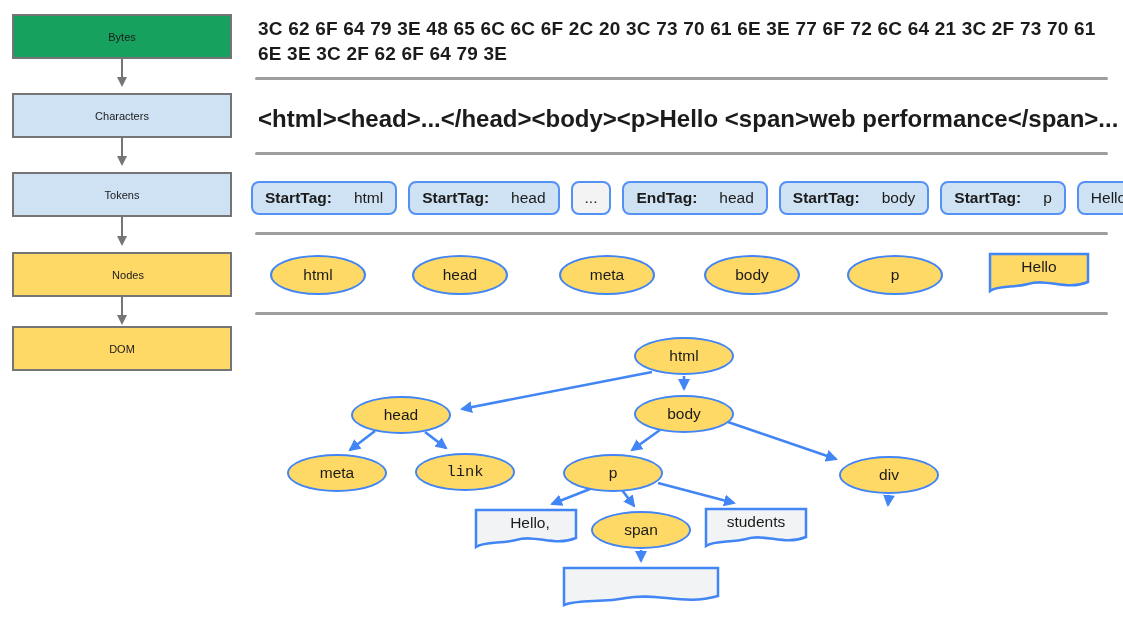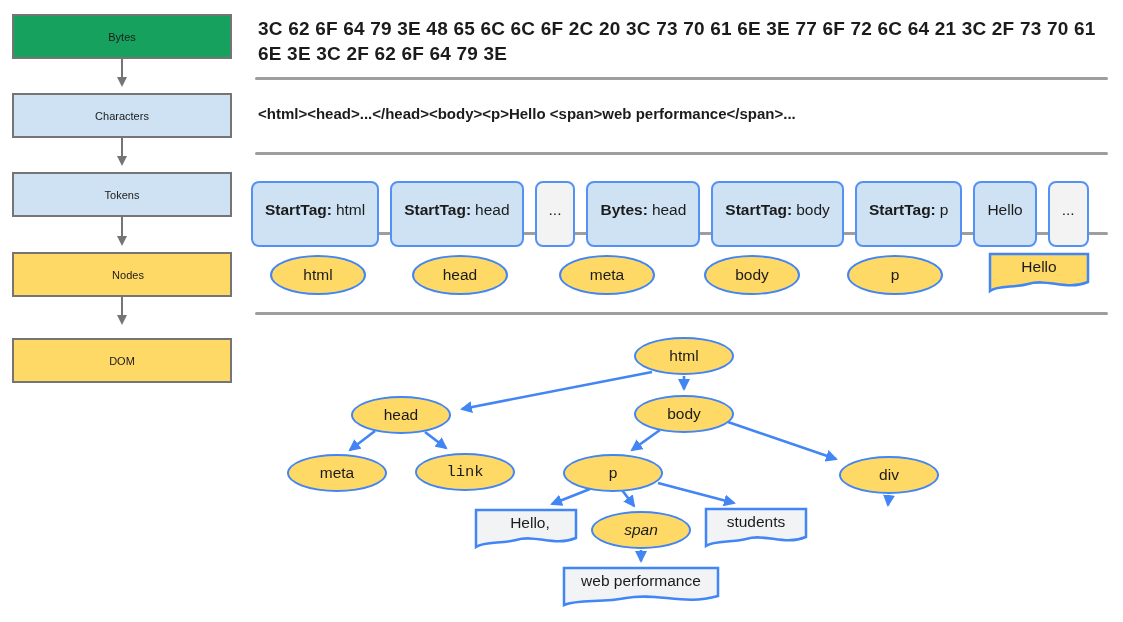--- a/index.html
+++ b/index.html
@@ -11,30 +11,30 @@
   }
   html,body{margin:0;padding:0;background:#ffffff;}
   .canvas{position:relative;width:1123px;height:622px;background:#ffffff;overflow:hidden;
     font-family:"Liberation Sans", sans-serif;color:var(--ink);}
   .stage{position:absolute;left:12px;width:220px;height:45px;border:2px solid var(--stage-border);
     display:flex;align-items:center;justify-content:center;font-size:11px;box-sizing:border-box;}
   .s0{top:14px;background:var(--stage-green);}
   .s1{top:93px;background:var(--stage-blue);}
   .s2{top:172px;background:var(--stage-blue);text-align:right;}
   .s3{top:252px;background:var(--stage-yellow);padding-left:12px;}
-  .s4{top:338px;background:var(--stage-yellow);}
+  .s4{top:326px;background:var(--stage-yellow);}
   .sep{position:absolute;left:255px;width:853px;height:3px;border-radius:2px;background:var(--separator);}
   .sep1{top:77px;} .sep2{top:152px;} .sep3{top:232px;} .sep4{top:312px;}
   .hexline{position:absolute;left:258px;width:800px;font-size:19px;line-height:25px;
     font-weight:600;letter-spacing:.2px;white-space:nowrap;}
   .hx1{top:16px;} .hx2{top:41px;}
-  .charline{position:absolute;left:258px;top:105px;font-size:15px;font-weight:bold;white-space:nowrap;}
+  .charline{position:absolute;left:258px;top:105px;font-size:24px;font-weight:bold;white-space:nowrap;}
   .tokens{position:absolute;left:251px;top:181px;display:flex;gap:11px;align-items:stretch;}
-  .tok{display:flex;gap:4px;background:var(--pill-bg);
-    border:2.5px solid var(--pill-border);border-radius:8px;padding:18px 12px;height:26px;
+  .tok{display:flex;align-items:center;gap:22px;background:var(--pill-bg);
+    border:2.5px solid var(--pill-border);border-radius:8px;padding:2px 12px;height:26px;
     font-size:15.5px;white-space:nowrap;box-sizing:content-box;}
   .tok.muted{background:var(--pill-muted);}
   .tok .tb{font-weight:bold;}
   .tok .tb:empty{display:none;}
   .node{position:absolute;background:var(--node-fill);border:2.5px solid var(--node-border);
     border-radius:50%;display:flex;align-items:center;justify-content:center;font-size:15.5px;
     box-sizing:border-box;z-index:2;}
   .wavy{position:absolute;z-index:2;}
   .wavy svg{position:absolute;left:0;top:0;display:block;}
   .wavy .wl{position:absolute;left:0;right:0;top:6px;text-align:center;font-size:15.5px;}
@@ -78,21 +78,21 @@
     </div>
     <div class="tok">
       <span class="tb">StartTag:</span>
       <span>head</span>
     </div>
     <div class="tok muted">
 
       <span>...</span>
     </div>
     <div class="tok">
-      <span class="tb">Bytes:</span>
+      <span class="tb">EndTag:</span>
       <span>head</span>
     </div>
     <div class="tok">
       <span class="tb">StartTag:</span>
       <span>body</span>
     </div>
     <div class="tok">
       <span class="tb">StartTag:</span>
       <span>p</span>
     </div>
@@ -142,41 +142,40 @@
   </div>
   <div class="node" style="left:415px;top:453px;width:100px;height:38px;font-family:Liberation Mono, monospace;">
     <span>link</span>
   </div>
   <div class="node" style="left:563px;top:454px;width:100px;height:38px;">
     <span>p</span>
   </div>
   <div class="node" style="left:839px;top:456px;width:100px;height:38px;">
     <span>div</span>
   </div>
-  <div class="node" style="left:591px;top:511px;width:100px;height:38px;font-style:italic;">
+  <div class="node" style="left:591px;top:511px;width:100px;height:38px;">
     <span>span</span>
   </div>
 
   <div class="wavy" style="left:474px;top:508px;width:112px;height:42px;">
     <svg width="104" height="42" viewBox="0 0 104 42">
       <path d="M2 2 L102 2 L102 30 C80 39 62 26 42 32 C27 36 11 33 2 39 Z" fill="var(--textnode-fill)" stroke="var(--node-border)" stroke-width="2.5"></path>
     </svg>
     <span class="wl">Hello,</span>
   </div>
   <div class="wavy" style="left:704px;top:507px;width:104px;height:42px;">
     <svg width="104" height="42" viewBox="0 0 104 42">
       <path d="M2 2 L102 2 L102 30 C80 39 62 26 42 32 C27 36 11 33 2 39 Z" fill="var(--textnode-fill)" stroke="var(--node-border)" stroke-width="2.5"></path>
     </svg>
     <span class="wl">students</span>
   </div>
   <div class="wavy" style="left:562px;top:566px;width:158px;height:42px;">
     <svg width="158" height="42" viewBox="0 0 158 42">
       <path d="M2 2 L156 2 L156 30 C122 40 95 26 64 32 C40 37 16 33 2 39 Z" fill="var(--textnode-fill)" stroke="var(--node-border)" stroke-width="2.5"></path>
     </svg>
-    <span class="wl">web performance</span>
   </div>
 
   <svg class="overlay" width="1123" height="622" viewBox="0 0 1123 622">
     <defs>
       <marker id="mb" markerUnits="userSpaceOnUse" markerWidth="14" markerHeight="12" refX="10" refY="6" orient="auto">
         <path d="M0 0 L12 6 L0 12 Z" fill="var(--arrow-blue)"></path>
       </marker>
       <marker id="mg" markerUnits="userSpaceOnUse" markerWidth="12" markerHeight="11" refX="8" refY="5" orient="auto">
         <path d="M0 0 L10 5 L0 10 Z" fill="var(--arrow-gray)"></path>
       </marker>

